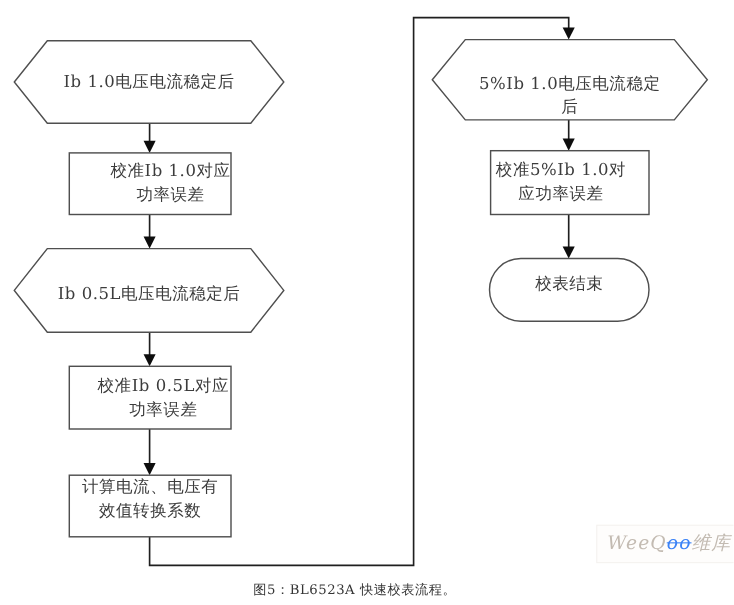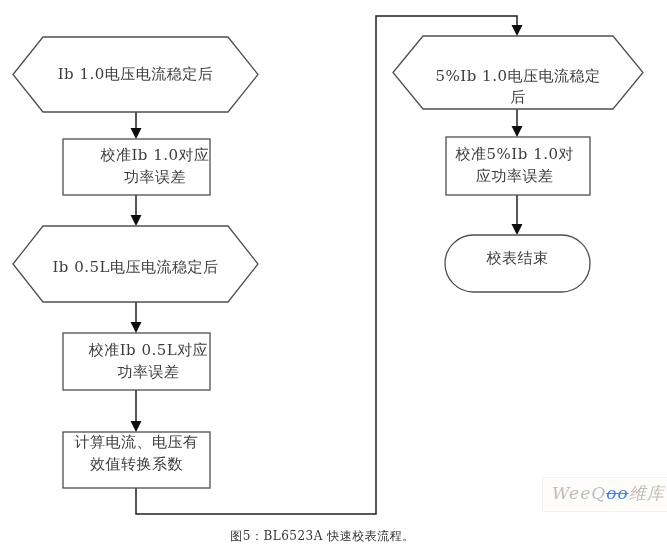--- a/index.html
+++ b/index.html
@@ -35,21 +35,21 @@
     white-space: pre-line;
   }
   
   .n1 { left: 13px;  top: 37px;  width: 245px; height: 75px; }
   .n2 { left: 63px;  top: 139px; width: 162px; height: 56px; margin-left: 11px; }
   .n3 { left: 13px;  top: 226px; width: 245px; height: 84px; }
   .n4 { left: 63px;  top: 333px; width: 147px; height: 57px; padding-left: 12px; }
   .n5 { left: 63px;  top: 432px; width: 147px; height: 44px; }
   
   .n6 { left: 393px; top: 36px;  width: 250px; height: 73px; align-items: flex-end; }
-  .n7 { left: 446px; top: 137px; width: 128px; height: 58px; justify-content: flex-end; }
+  .n7 { left: 446px; top: 137px; width: 128px; height: 58px; }
   .n8 { left: 445px; top: 235px; width: 145px; height: 48px; }
 
   .caption {
     position: absolute;
     left: 0;
     top: 528px;
     width: 667px;
     text-align: center;
     font-size: 12px;
     letter-spacing: 0.5px;

